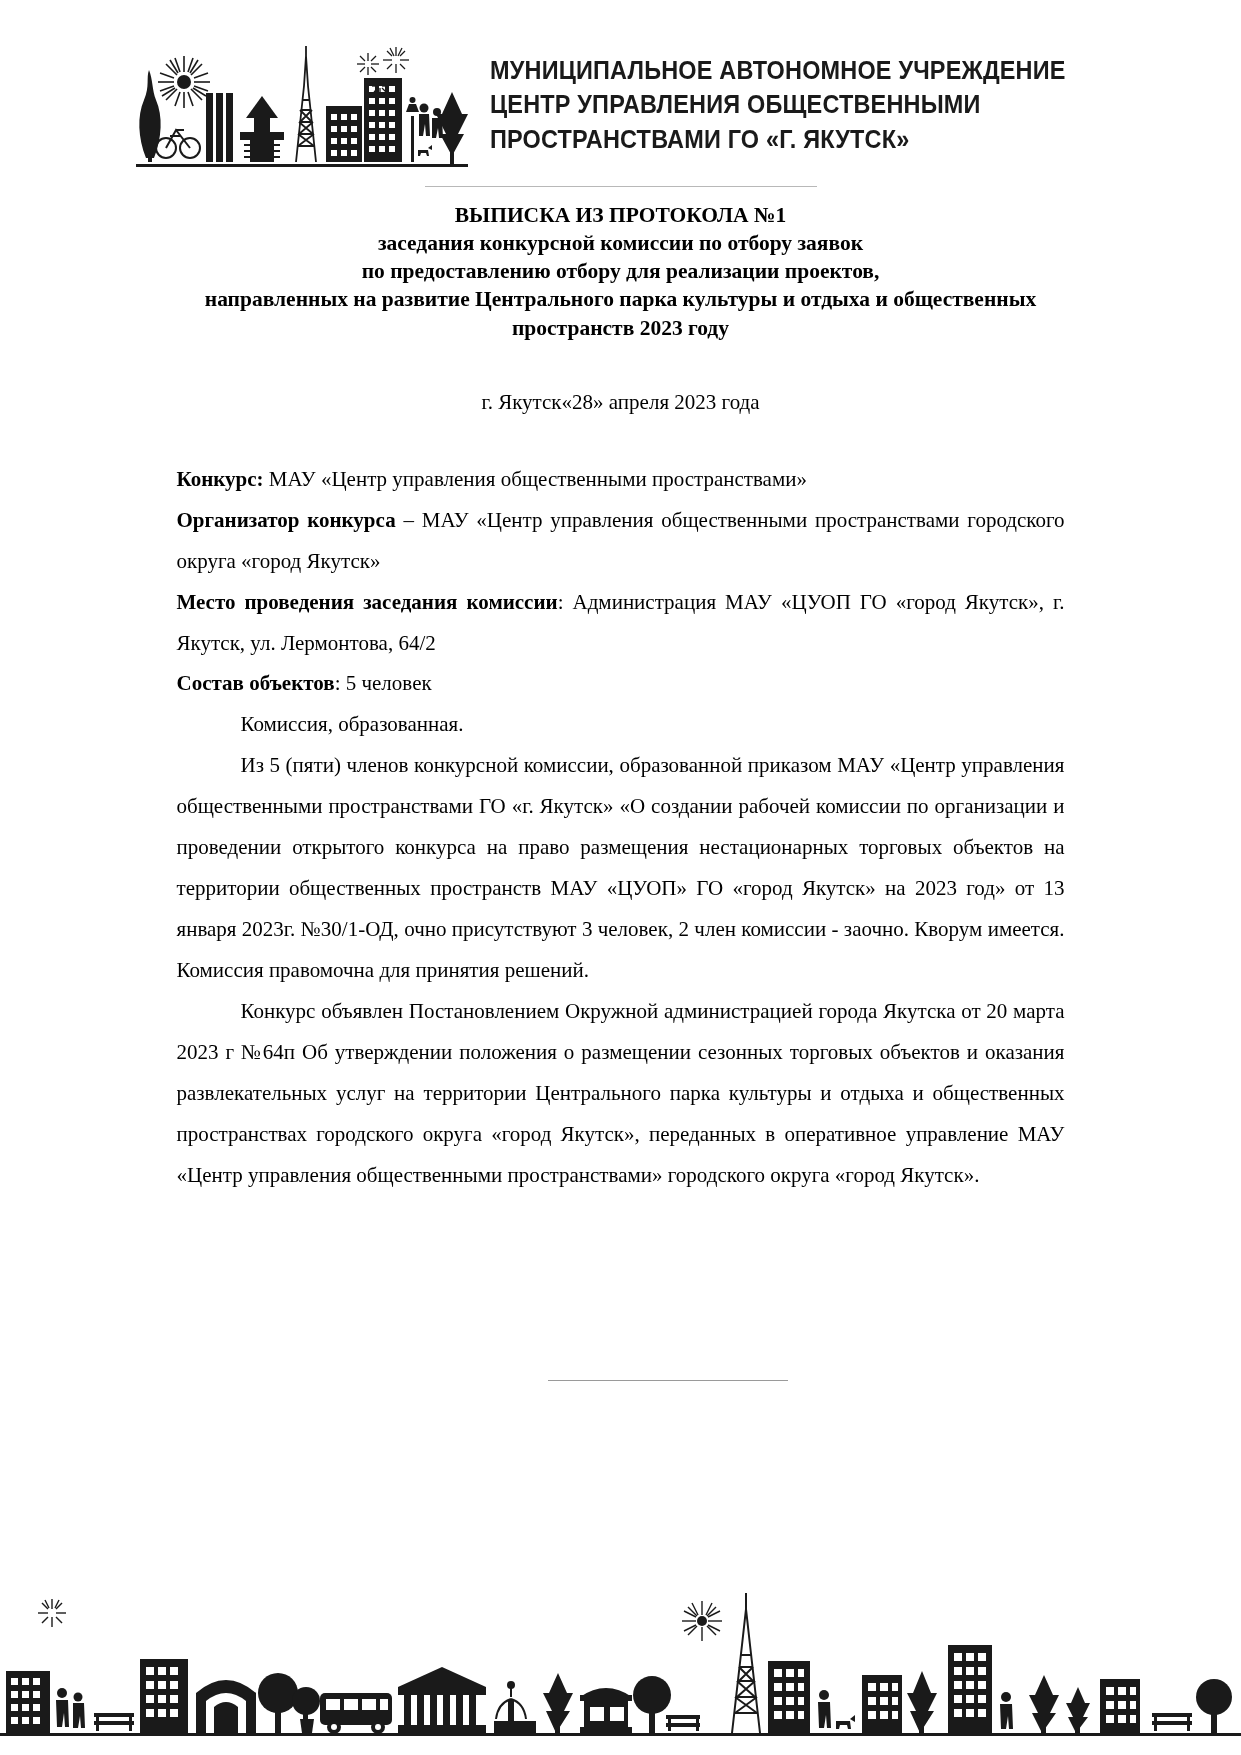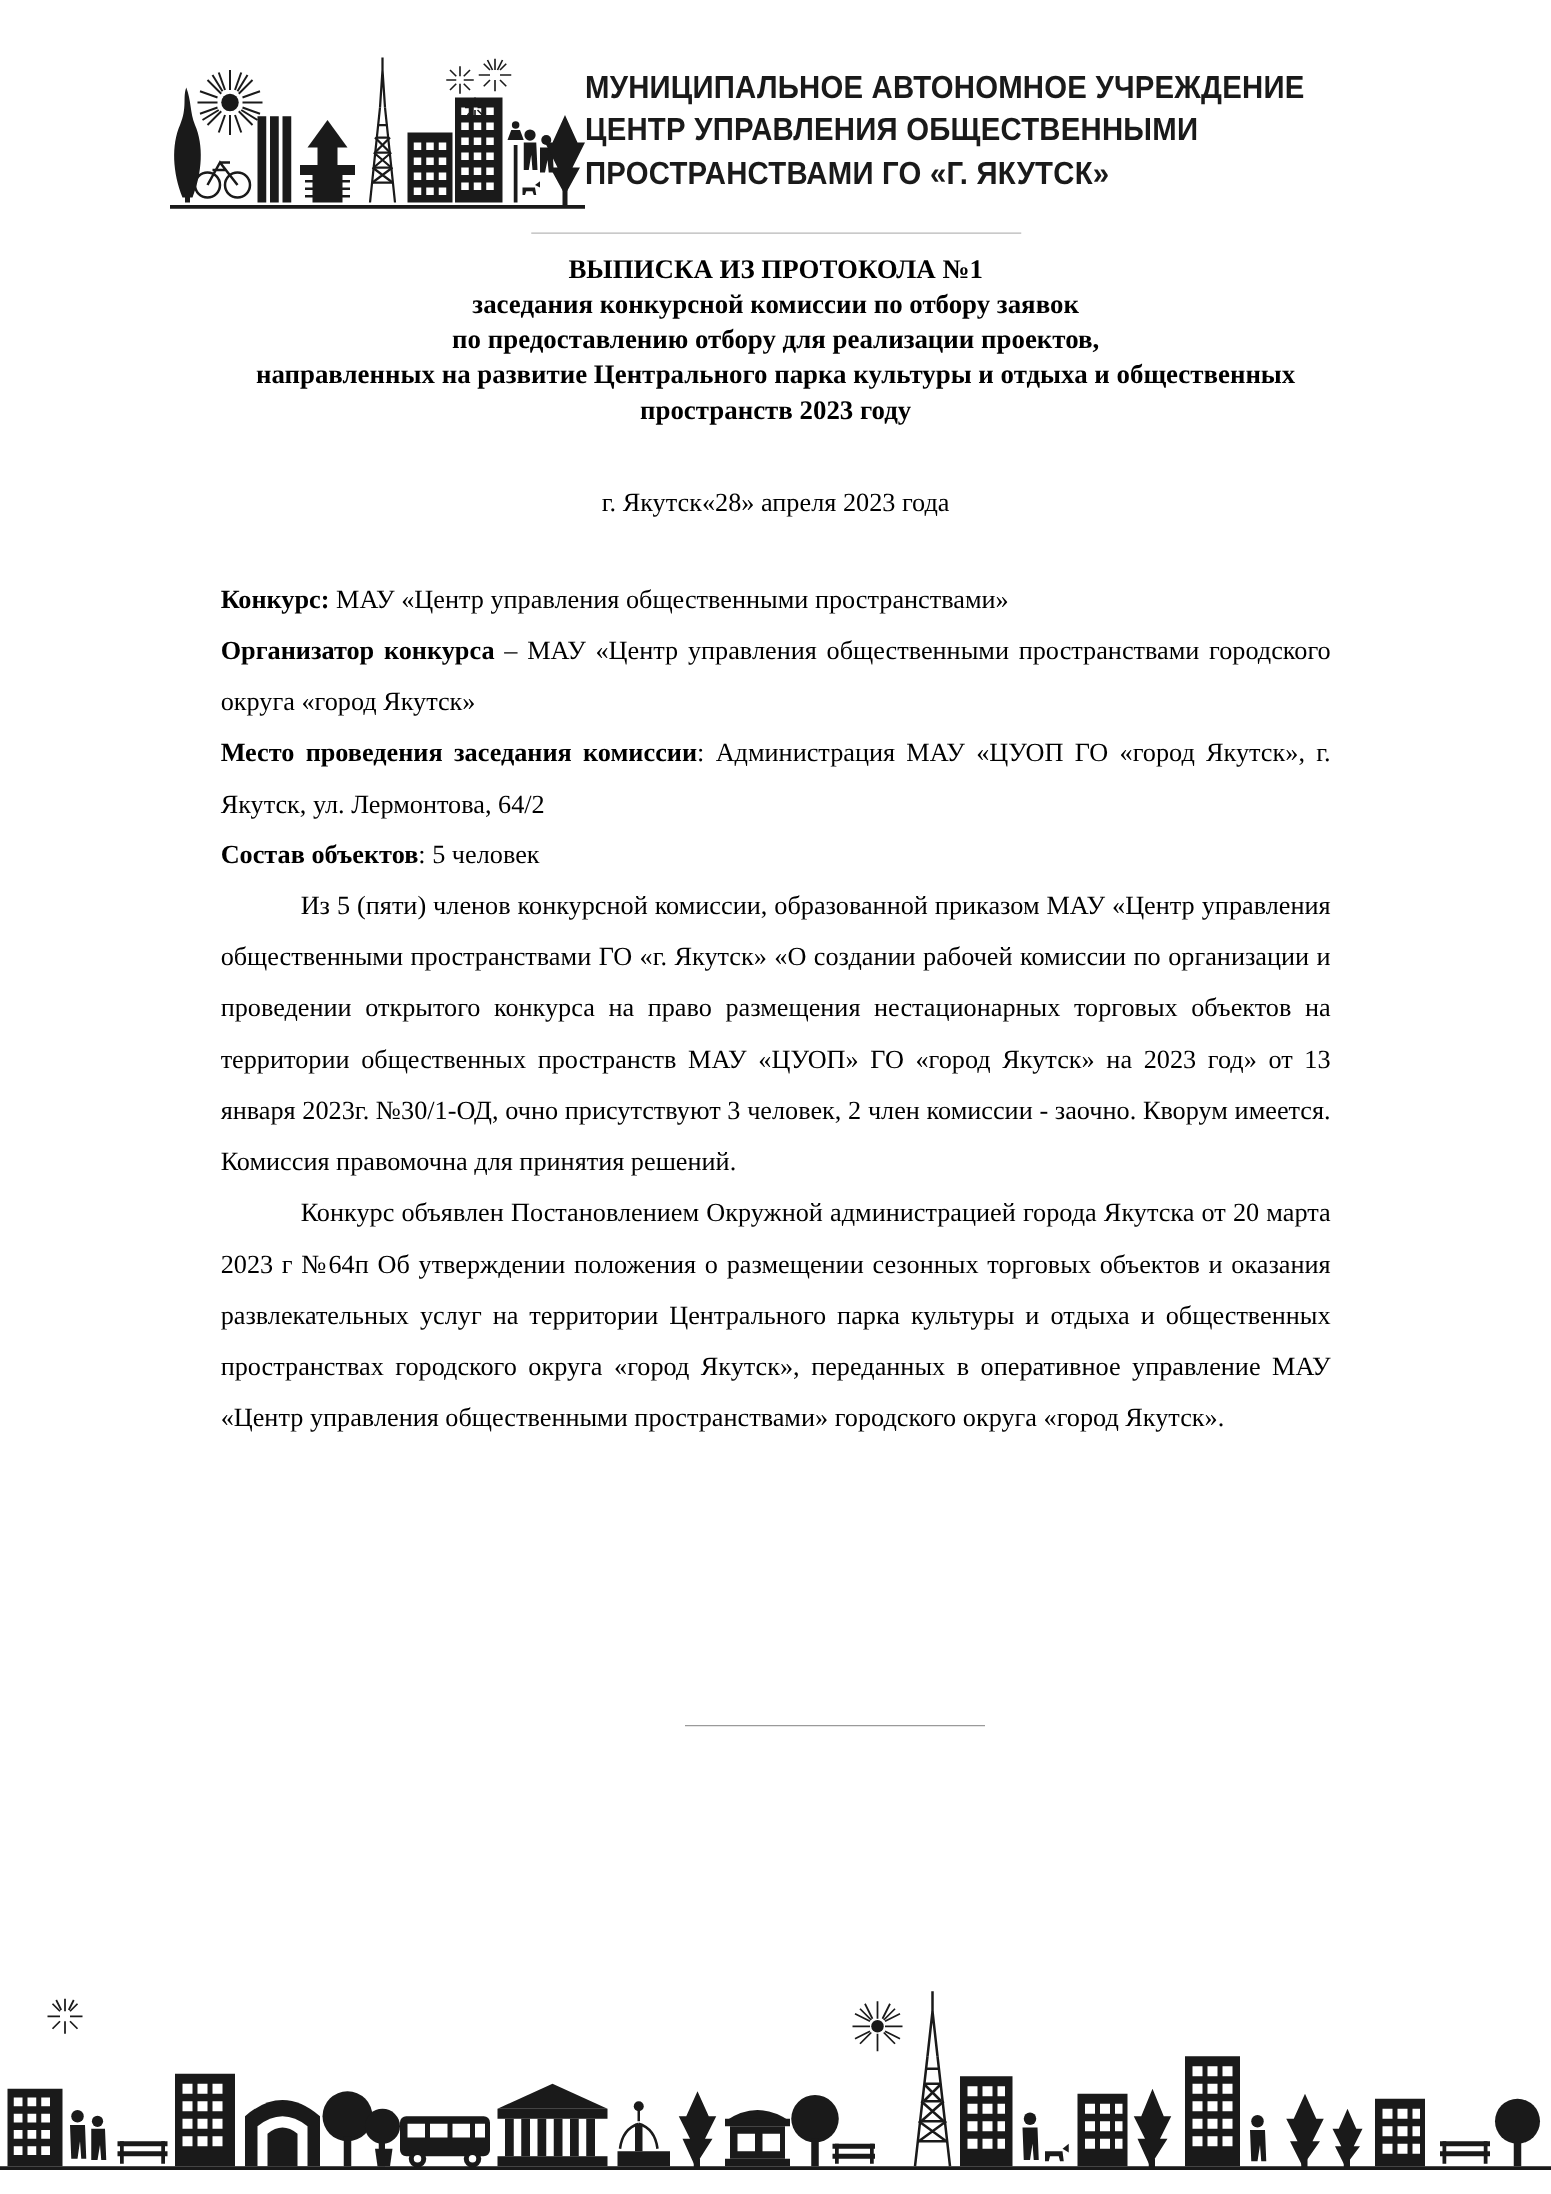--- a/index.html
+++ b/index.html
@@ -15,20 +15,21 @@
     color: #000000;
     overflow: hidden;
   }
 
   
   .header {
     display: flex;
     align-items: center;
     justify-content: flex-start;
     padding: 38px 0 0 128px;
+    gap: 22px;
   }
   .logo-mark {
     width: 340px;
     height: 130px;
     flex: 0 0 auto;
   }
   .logo-text {
     display: flex;
     flex-direction: column;
     justify-content: center;
@@ -299,20 +300,21 @@
 
   <p class="para"><b>Конкурс:</b><span> МАУ «Центр управления общественными пространствами»</span></p>
 
   <p class="para"><b>Организатор конкурса</b><span> – МАУ «Центр управления общественными пространствами городского округа «город Якутск»</span></p>
 
   <p class="para"><b>Место проведения заседания комиссии</b><span>: Администрация МАУ «ЦУОП ГО «город Якутск», г. Якутск, ул. Лермонтова, 64/2</span></p>
 
 
   <p class="para"><b>Состав объектов</b><span>: 5 человек</span></p>
 
+  <p class="para indent">Комиссия, образованная.</p>
 
   <p class="para indent">Из 5 (пяти) членов конкурсной комиссии, образованной приказом МАУ «Центр управления общественными пространствами ГО «г. Якутск» «О создании рабочей комиссии по организации и проведении открытого конкурса на право размещения нестационарных торговых объектов на территории общественных пространств МАУ «ЦУОП» ГО «город Якутск» на 2023 год» от 13 января 2023г. №30/1-ОД, очно присутствуют 3 человек, 2 член комиссии - заочно. Кворум имеется. Комиссия правомочна для принятия решений.</p>
 
   <p class="para indent">Конкурс объявлен Постановлением Окружной администрацией города Якутска от 20 марта 2023 г №64п Об утверждении положения о размещении сезонных торговых объектов и оказания развлекательных услуг на территории Центрального парка культуры и отдыха и общественных пространствах городского округа «город Якутск», переданных в оперативное управление МАУ «Центр управления общественными пространствами» городского округа «город Якутск».</p>
 
 </div>
 
 <div class="sign-rule"></div>
 
 <div class="footer-band">

